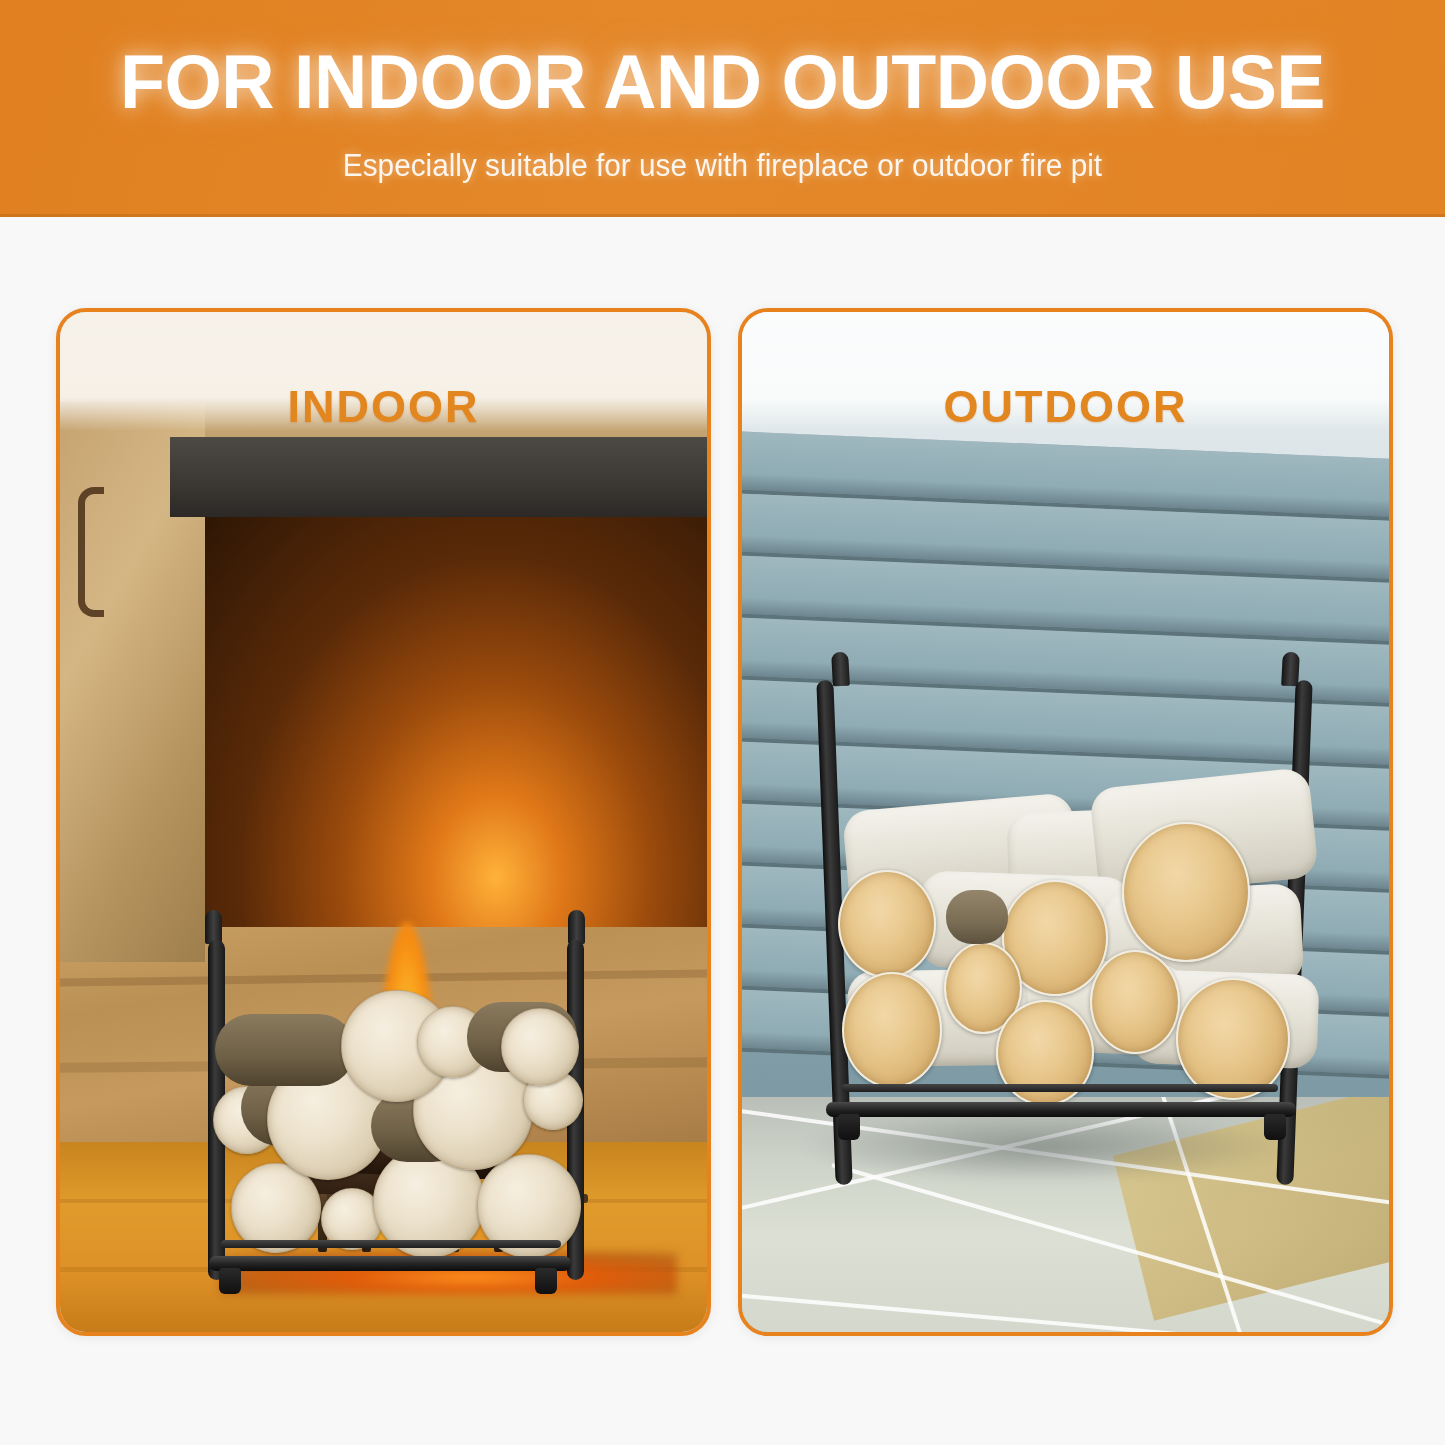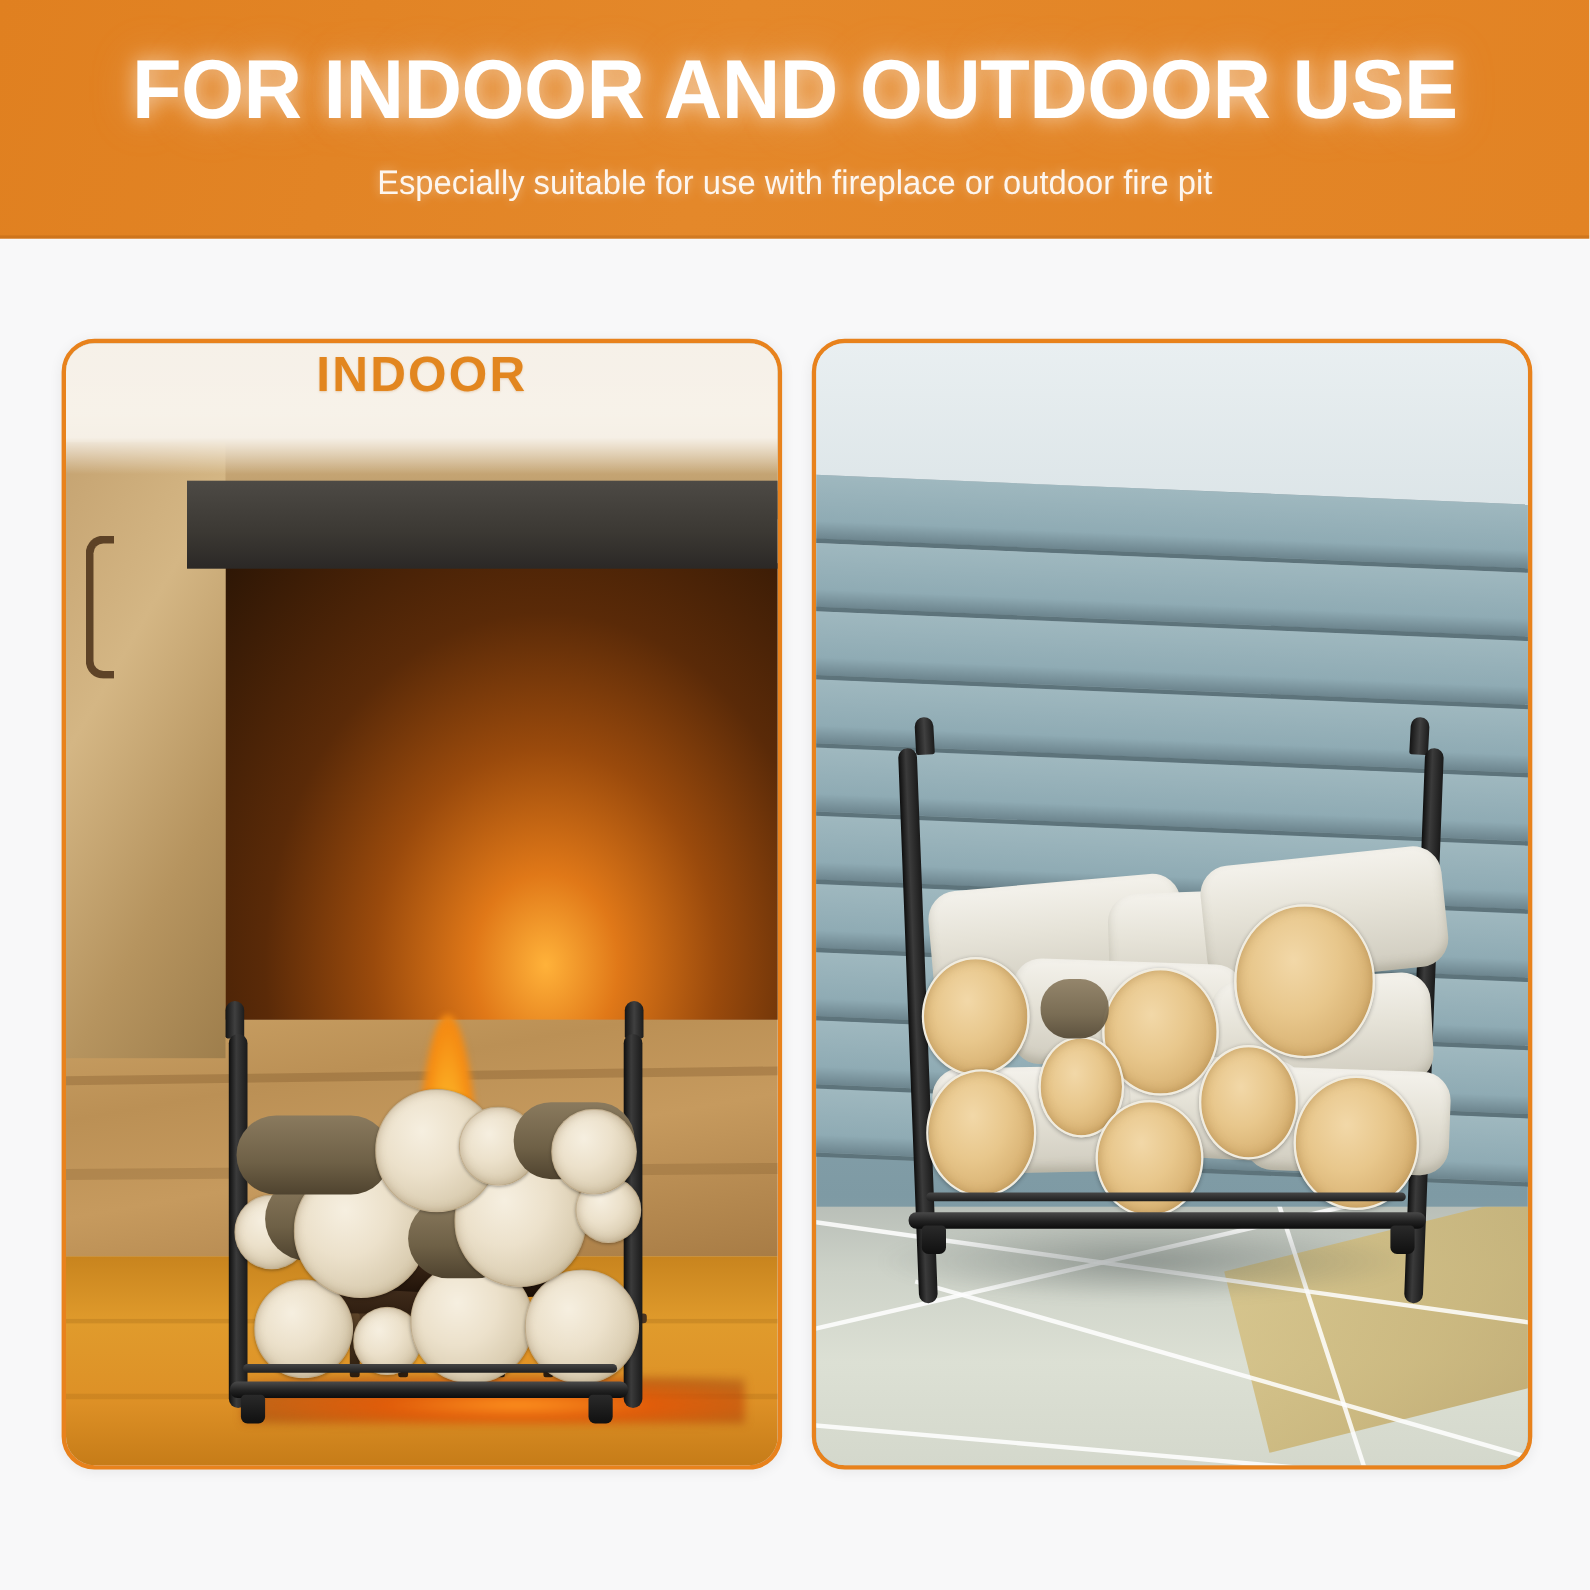--- a/index.html
+++ b/index.html
@@ -85,21 +85,21 @@
 
   
   .label-band {
     position: absolute;
     left: 0; top: 0;
     width: 100%;
     height: 119px;
     background: linear-gradient(to bottom, rgba(255,255,255,0.82) 0%, rgba(255,255,255,0.80) 72%, rgba(255,255,255,0.0) 100%);
     z-index: 40;
     display: flex;
-    align-items: flex-start;
+    align-items: flex-end;
     justify-content: center;
   }
   .label-text {
     font-size: 45px;
     font-weight: bold;
     color: #e2861f;
     letter-spacing: 2px;
     text-shadow: 0 1px 2px rgba(180,100,20,0.25);
     transform: translateY(2px);
   }
@@ -427,15 +427,18 @@
         <div class="log-bark-dark" style="left:134px; top:238px; width:62px; height:54px; border-radius:26px; opacity:0.9;"></div>
 
         <div class="base-bar" style="left:14px; top:450px; width:470px;"></div>
         <div class="slat" style="left:30px; top:432px; width:436px;"></div>
         <div class="foot" style="left:26px;  top:462px;"></div>
         <div class="foot" style="left:452px; top:462px;"></div>
       </div>
 
     </div>
 
+    <div class="label-band">
+      <span class="label-text">OUTDOOR</span>
+    </div>
   </div>
 
 </div>
 
 </body></html>

